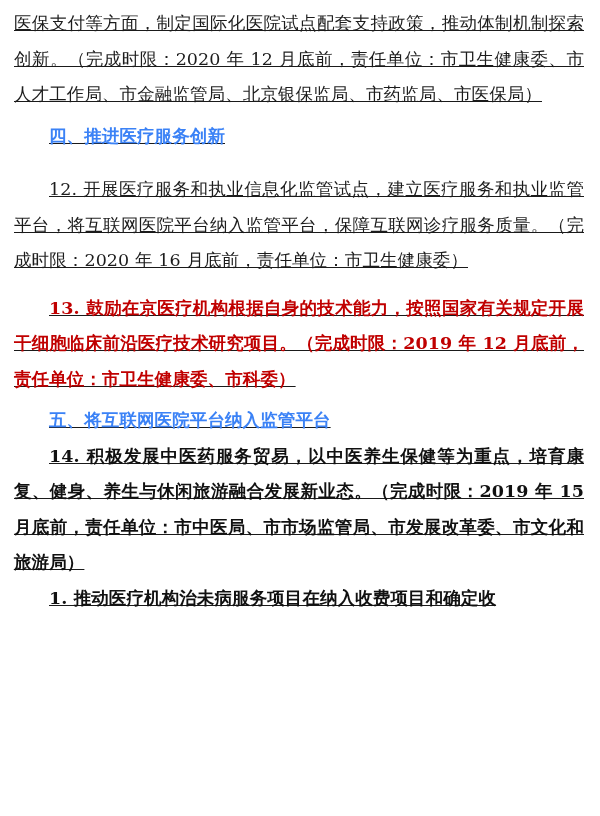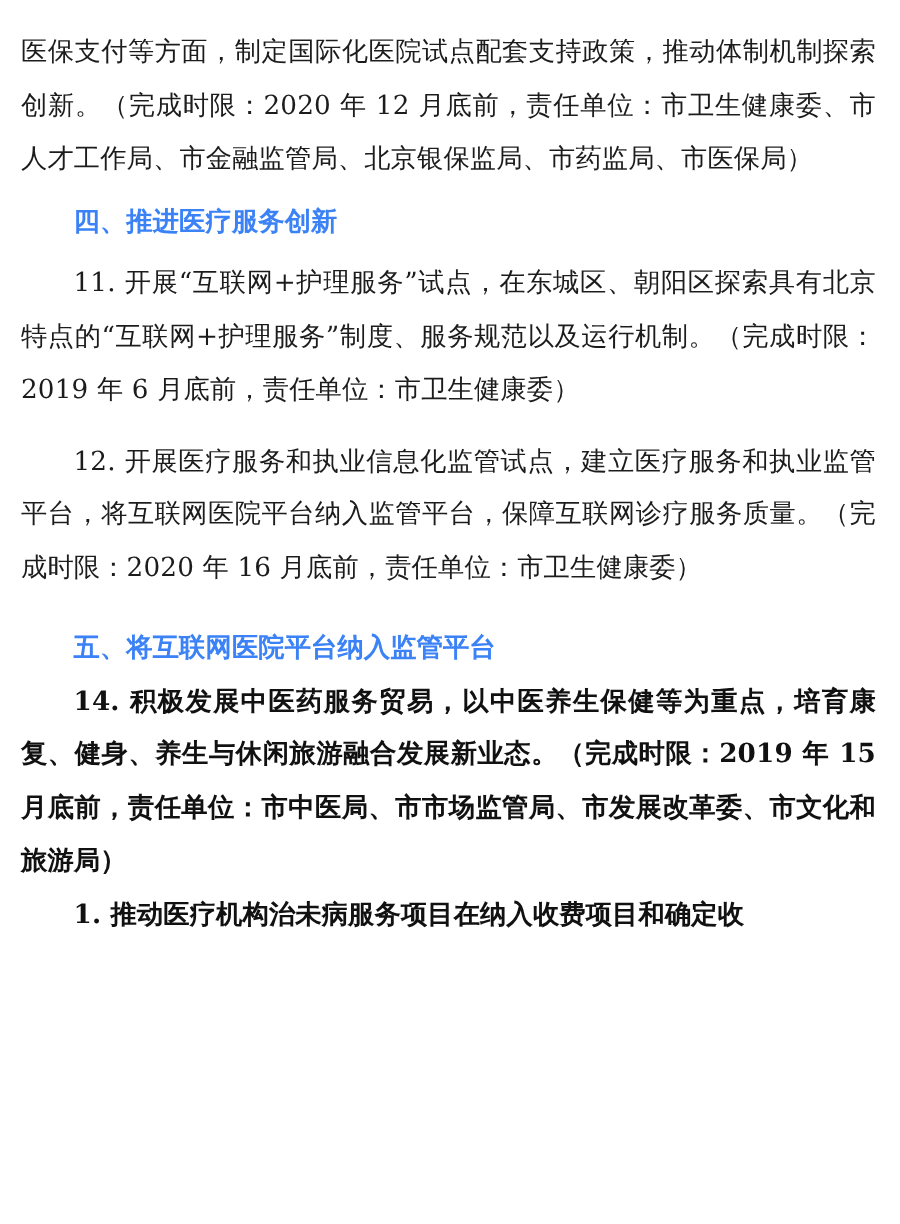--- a/index.html
+++ b/index.html
@@ -11,21 +11,22 @@
     width: 600px;
     height: 816px;
     overflow: hidden;
     font-family: "DejaVu Serif", "Liberation Serif", serif;
     color: #1a1a1a;
   }
   #doc {
     box-sizing: border-box;
     width: 600px;
     height: 680px;
-    padding: 18px 16px 0 14px;
+    padding: 6px 16px 0 14px;
+    text-decoration: underline;
   }
   p {
     margin: 0;
     padding: 0;
     font-size: 17.5px;
     line-height: 35.5px;
     text-align: justify;
     text-justify: inter-ideograph;
     letter-spacing: 0.1px;
   }
@@ -60,28 +61,28 @@
 <div id="doc">
 
   <p class="body">医保支付等方面，制定国际化医院试点配套支持政策，推动体制机制探索创新。（完成时限：2020 年 12 月底前，责任单位：市卫生健康委、市人才工作局、市金融监管局、北京银保监局、市药监局、市医保局）</p>
 
   <div class="gap-sm"></div>
 
   <p class="heading">四、推进医疗服务创新</p>
 
   <div class="gap-sm"></div>
 
-  <p class="body indent">11. 开展“互联网+护理服务”试点，在东城区、朝阳区探索具有北京特点的“互联网+护理服务”制度、服务规范以及运行机制。（完成时限：2019 年 6 月底前，责任单位：市卫生健康委）</p>
 
   <div class="gap-md"></div>
 
   <p class="body indent">12. 开展医疗服务和执业信息化监管试点，建立医疗服务和执业监管平台，将互联网医院平台纳入监管平台，保障互联网诊疗服务质量。（完成时限：2020 年 16 月底前，责任单位：市卫生健康委）</p>
 
   <div class="gap-md"></div>
 
+  <p class="red red-indent">13. 鼓励在京医疗机构根据自身的技术能力，按照国家有关规定开展干细胞临床前沿医疗技术研究项目。（完成时限：2019 年 12 月底前，责任单位：市卫生健康委、市科委）</p>
 
   <div class="gap-sm"></div>
 
   <p class="heading">五、将互联网医院平台纳入监管平台</p>
 
   <p class="bold indent">14. 积极发展中医药服务贸易，以中医养生保健等为重点，培育康复、健身、养生与休闲旅游融合发展新业态。（完成时限：2019 年 15 月底前，责任单位：市中医局、市市场监管局、市发展改革委、市文化和旅游局）</p>
 
   <p class="bold indent">1. 推动医疗机构治未病服务项目在纳入收费项目和确定收</p>
 
 </div>

